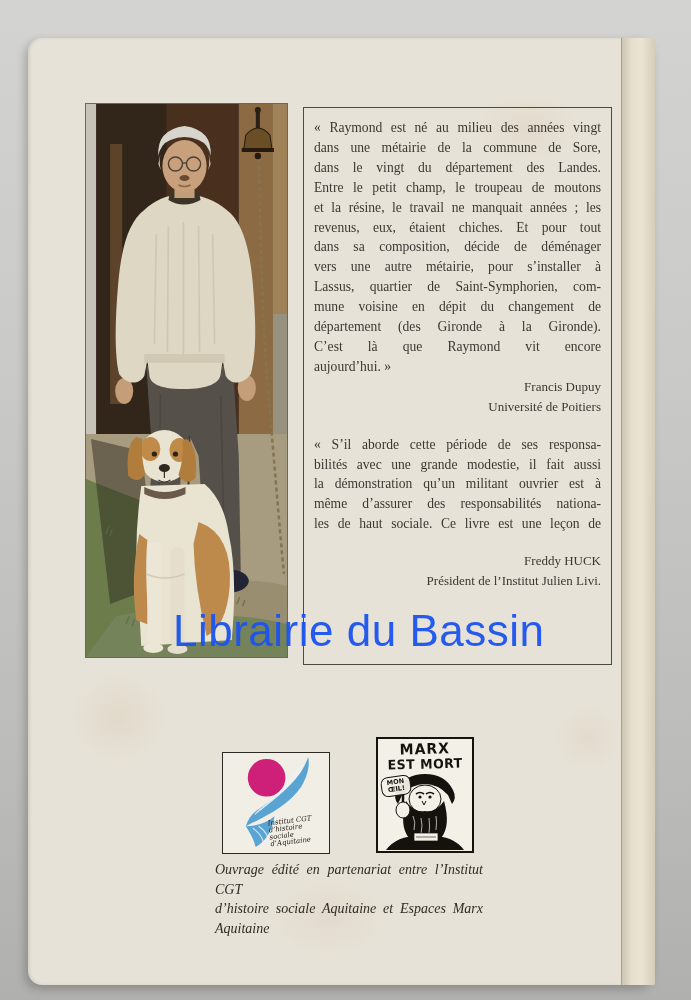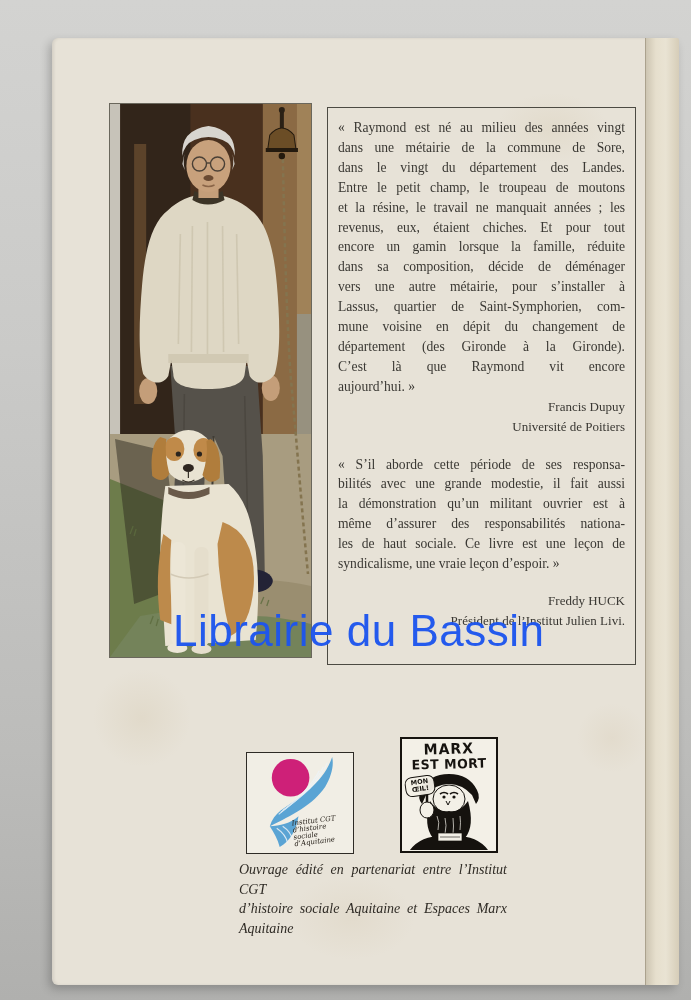--- a/index.html
+++ b/index.html
@@ -3,23 +3,22 @@
 <meta charset="utf-8">
 <style>
   html,body{margin:0;padding:0;}
   .stage{
     position:relative;width:691px;height:1000px;overflow:hidden;
     background:linear-gradient(180deg,#d3d3d1 0%,#cacac8 35%,#bcbcba 75%,#b0b0ae 100%);
     font-family:"Liberation Serif",serif;
   }
   .book{
     position:absolute;left:28px;top:38px;width:627px;height:947px;
-    background:#e7e2d7;border-radius:6px;
+    background:#e7e2d7;border-radius:14px;
     box-shadow:-3px 4px 10px rgba(0,0,0,.22), inset 2px 0 3px rgba(0,0,0,.08);
-    margin-left:24px;
   }
   .book::before{ 
     content:"";position:absolute;inset:0;pointer-events:none;
     background:
       radial-gradient(60px 40px at 120px 120px,rgba(190,168,120,.14),transparent 70%),
       radial-gradient(80px 50px at 500px 90px,rgba(190,168,120,.12),transparent 70%),
       radial-gradient(70px 70px at 90px 680px,rgba(180,158,110,.12),transparent 70%),
       radial-gradient(90px 60px at 300px 880px,rgba(185,160,115,.10),transparent 70%),
       radial-gradient(50px 50px at 560px 700px,rgba(185,160,115,.10),transparent 70%);
   }
@@ -175,40 +174,38 @@
     </div>
 
     <div class="quote-box">
       <div class="quote jlines">
           <div class="line">« Raymond est né au milieu des années vingt</div>
           <div class="line">dans une métairie de la commune de Sore,</div>
           <div class="line">dans le vingt du département des Landes.</div>
           <div class="line">Entre le petit champ, le troupeau de moutons</div>
           <div class="line">et la résine, le travail ne manquait années ; les</div>
           <div class="line">revenus, eux, étaient chiches. Et pour tout</div>
-          <div class="line">encore un gamin lorsque la famille, réduite</div>
           <div class="line">dans sa composition, décide de déménager</div>
           <div class="line">vers une autre métairie, pour s’installer à</div>
           <div class="line">Lassus, quartier de Saint-Symphorien, com-</div>
           <div class="line">mune voisine en dépit du changement de</div>
           <div class="line">département (des Gironde à la Gironde).</div>
           <div class="line">C’est là que Raymond vit encore</div>
           <div class="line last">aujourd’hui. »</div>
         </div>
       <div class="attr rlines">
           <div class="line">Francis Dupuy</div>
           <div class="line last">Université de Poitiers</div>
         </div>
       <div class="quote jlines q2">
           <div class="line">« S’il aborde cette période de ses responsa-</div>
           <div class="line">bilités avec une grande modestie, il fait aussi</div>
           <div class="line">la démonstration qu’un militant ouvrier est à</div>
           <div class="line">même d’assurer des responsabilités nationa-</div>
           <div class="line">les de haut sociale. Ce livre est une leçon de</div>
-          <div class="line last">syndicalisme, une vraie leçon d’espoir. »</div>
         </div>
       <div class="attr rlines a2">
           <div class="line">Freddy HUCK</div>
           <div class="line last">Président de l’Institut Julien Livi.</div>
         </div>
     </div>
 
     <div class="logo-cgt">
       <svg viewBox="0 0 106 100" width="105" height="99">
         <circle cx="44" cy="25" r="19" fill="#ce2078"></circle>

